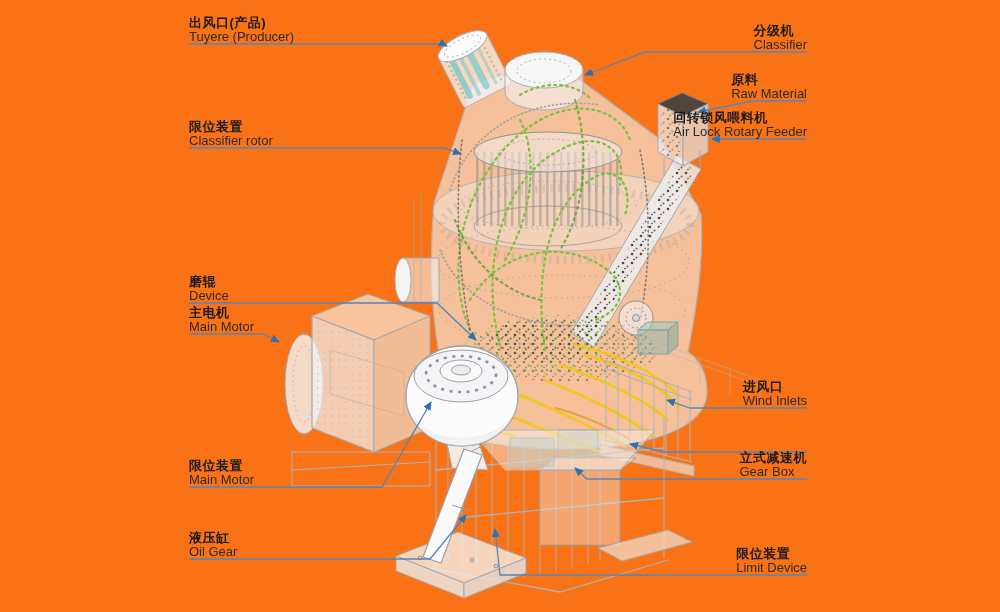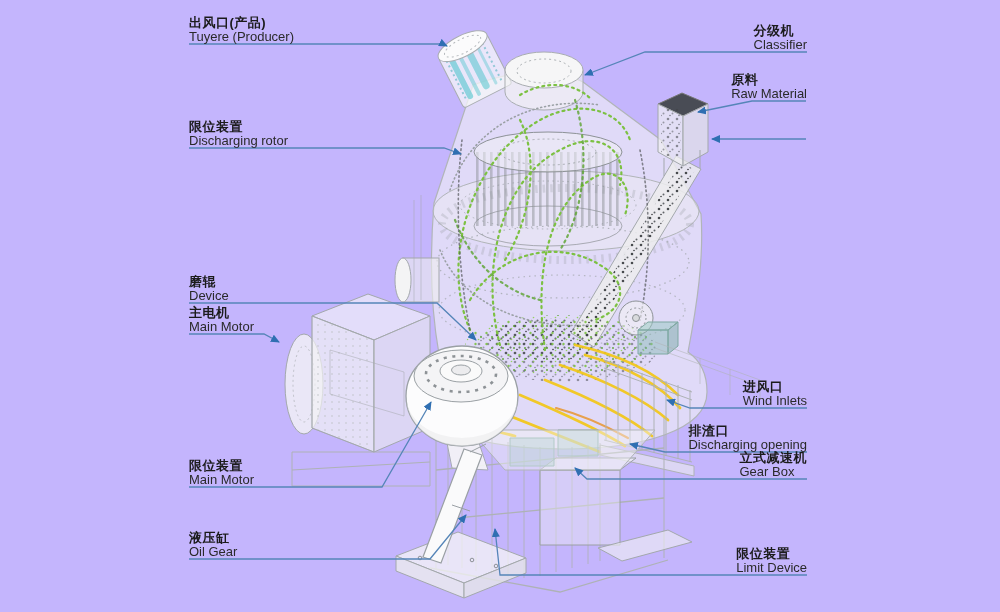--- a/index.html
+++ b/index.html
@@ -1,16 +1,16 @@
 <!DOCTYPE html>
 <html><head>
 <meta charset="utf-8">
 <style>
   html,body{margin:0;padding:0;background:#ffffff;}
-  #stage{position:relative;width:1000px;height:612px;background:#c4b5fd;overflow:hidden;
+  #stage{position:relative;width:1000px;height:612px;background:#f97316;overflow:hidden;
          font-family:"Liberation Sans","DejaVu Sans",sans-serif;}
   svg{position:absolute;left:0;top:0;}
   .label{position:absolute;color:#1b1b1b;white-space:nowrap;}
   .label .cn{font-size:13px;font-weight:bold;line-height:15px;letter-spacing:.5px;}
   .label .en{font-size:13px;font-weight:normal;line-height:13px;color:#2a2a2a;}
   .label.right{text-align:left;}
 </style>
 </head>
 <body>
 
@@ -214,40 +214,40 @@
     <div class="en">Tuyere (Producer)</div>
   </div>
   <div class="label right" style="right:193px;top:23px">
     <div class="cn">分级机</div>
     <div class="en">Classifier</div>
   </div>
   <div class="label right" style="right:193px;top:72px">
     <div class="cn">原料</div>
     <div class="en">Raw Material</div>
   </div>
+  <div class="label right" style="right:193px;top:110px">
+    <div class="cn">回转锁风喂料机</div>
+    <div class="en">Air Lock Rotary Feeder</div>
+  </div>
   <div class="label" style="left:189px;top:119px">
     <div class="cn">限位装置</div>
-    <div class="en">Discharging rotor</div>
+    <div class="en">Classifier rotor</div>
   </div>
   <div class="label" style="left:189px;top:274px">
     <div class="cn">磨辊</div>
     <div class="en">Device</div>
   </div>
   <div class="label" style="left:189px;top:305px">
     <div class="cn">主电机</div>
     <div class="en">Main Motor</div>
   </div>
   <div class="label right" style="right:193px;top:379px">
     <div class="cn">进风口</div>
     <div class="en">Wind Inlets</div>
   </div>
-  <div class="label right" style="right:193px;top:423px">
-    <div class="cn">排渣口</div>
-    <div class="en">Discharging opening</div>
-  </div>
   <div class="label right" style="right:193px;top:450px">
     <div class="cn">立式减速机</div>
     <div class="en">Gear Box</div>
   </div>
   <div class="label" style="left:189px;top:458px">
     <div class="cn">限位装置</div>
     <div class="en">Main Motor</div>
   </div>
   <div class="label" style="left:189px;top:530px">
     <div class="cn">液压缸</div>

